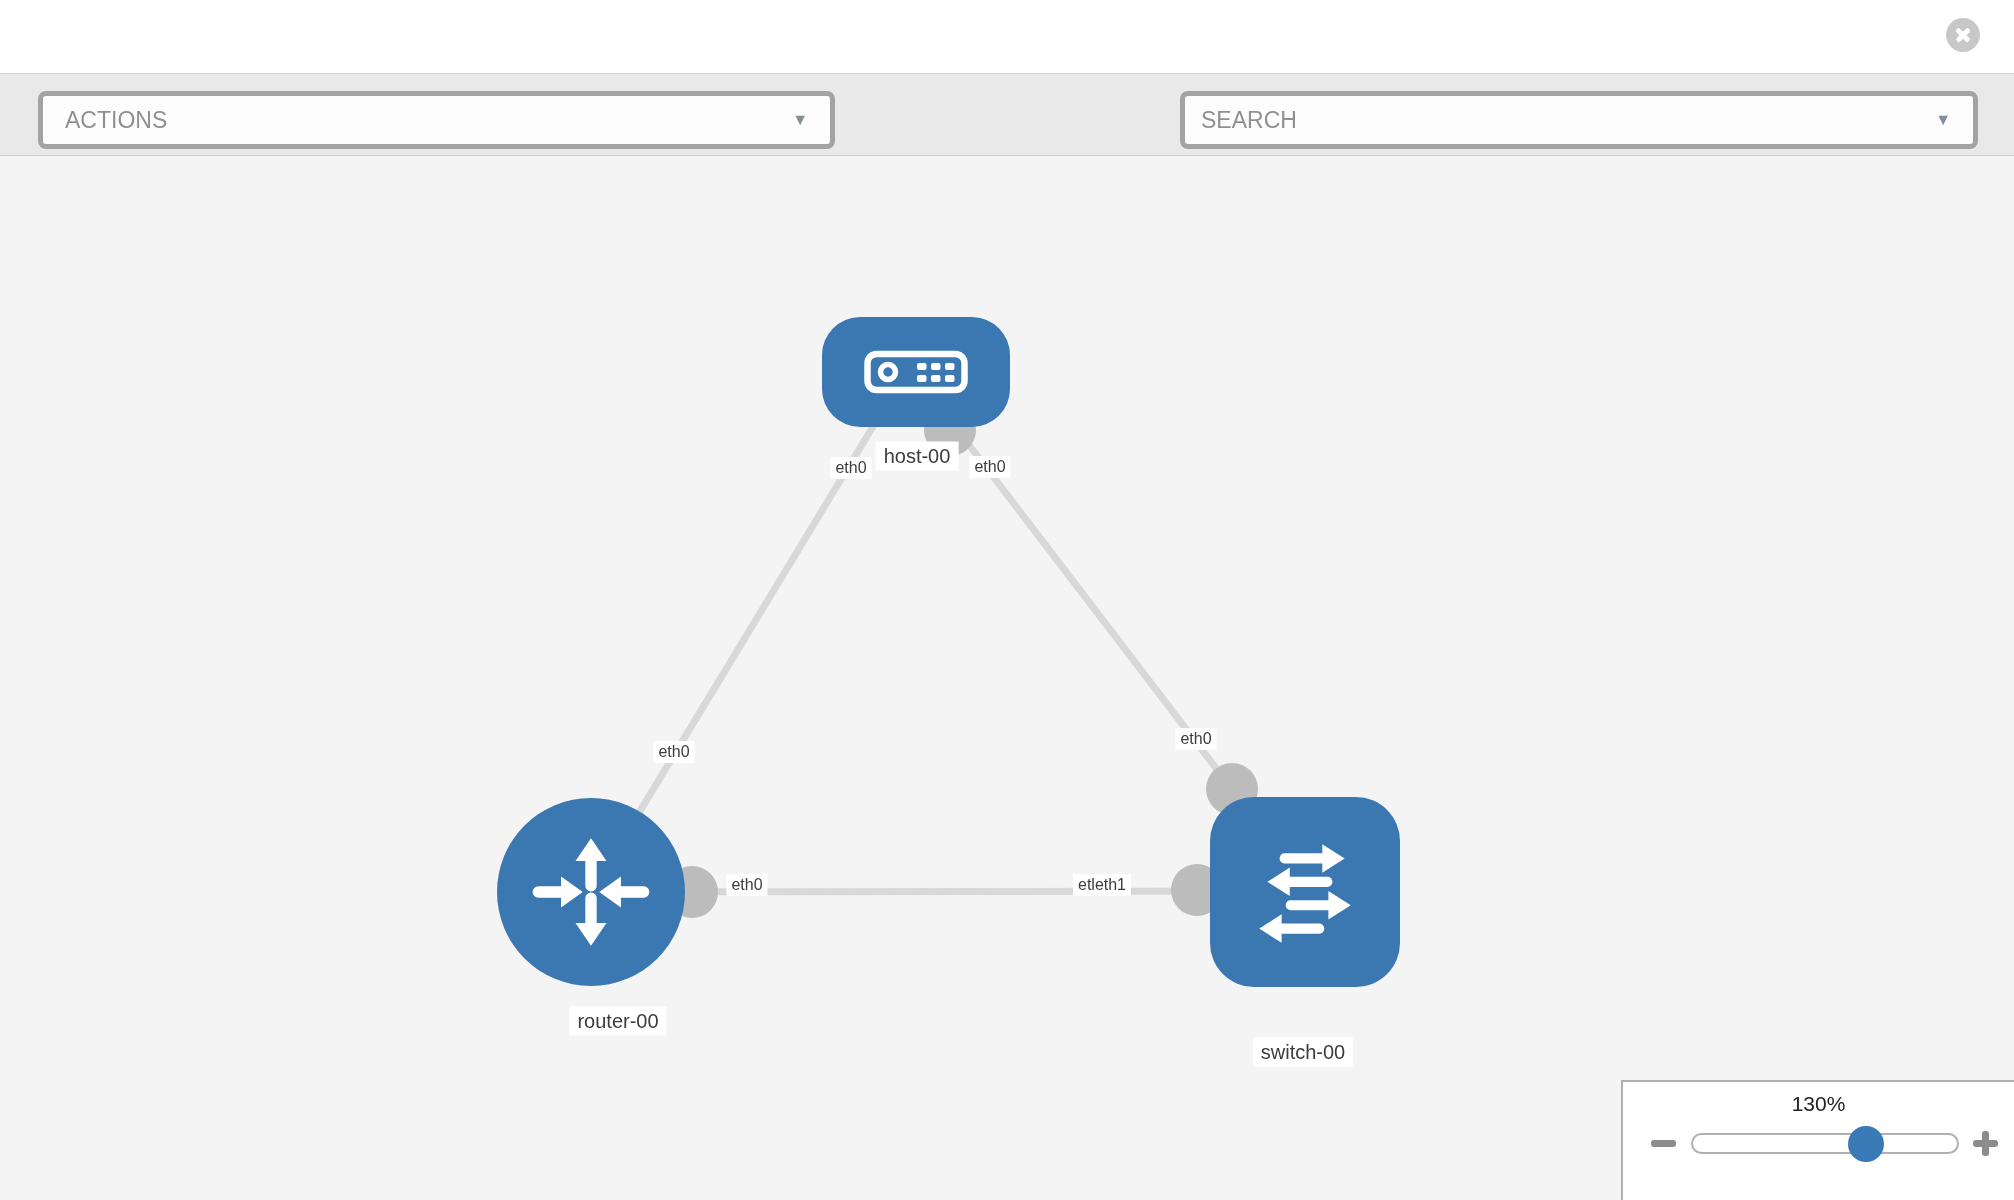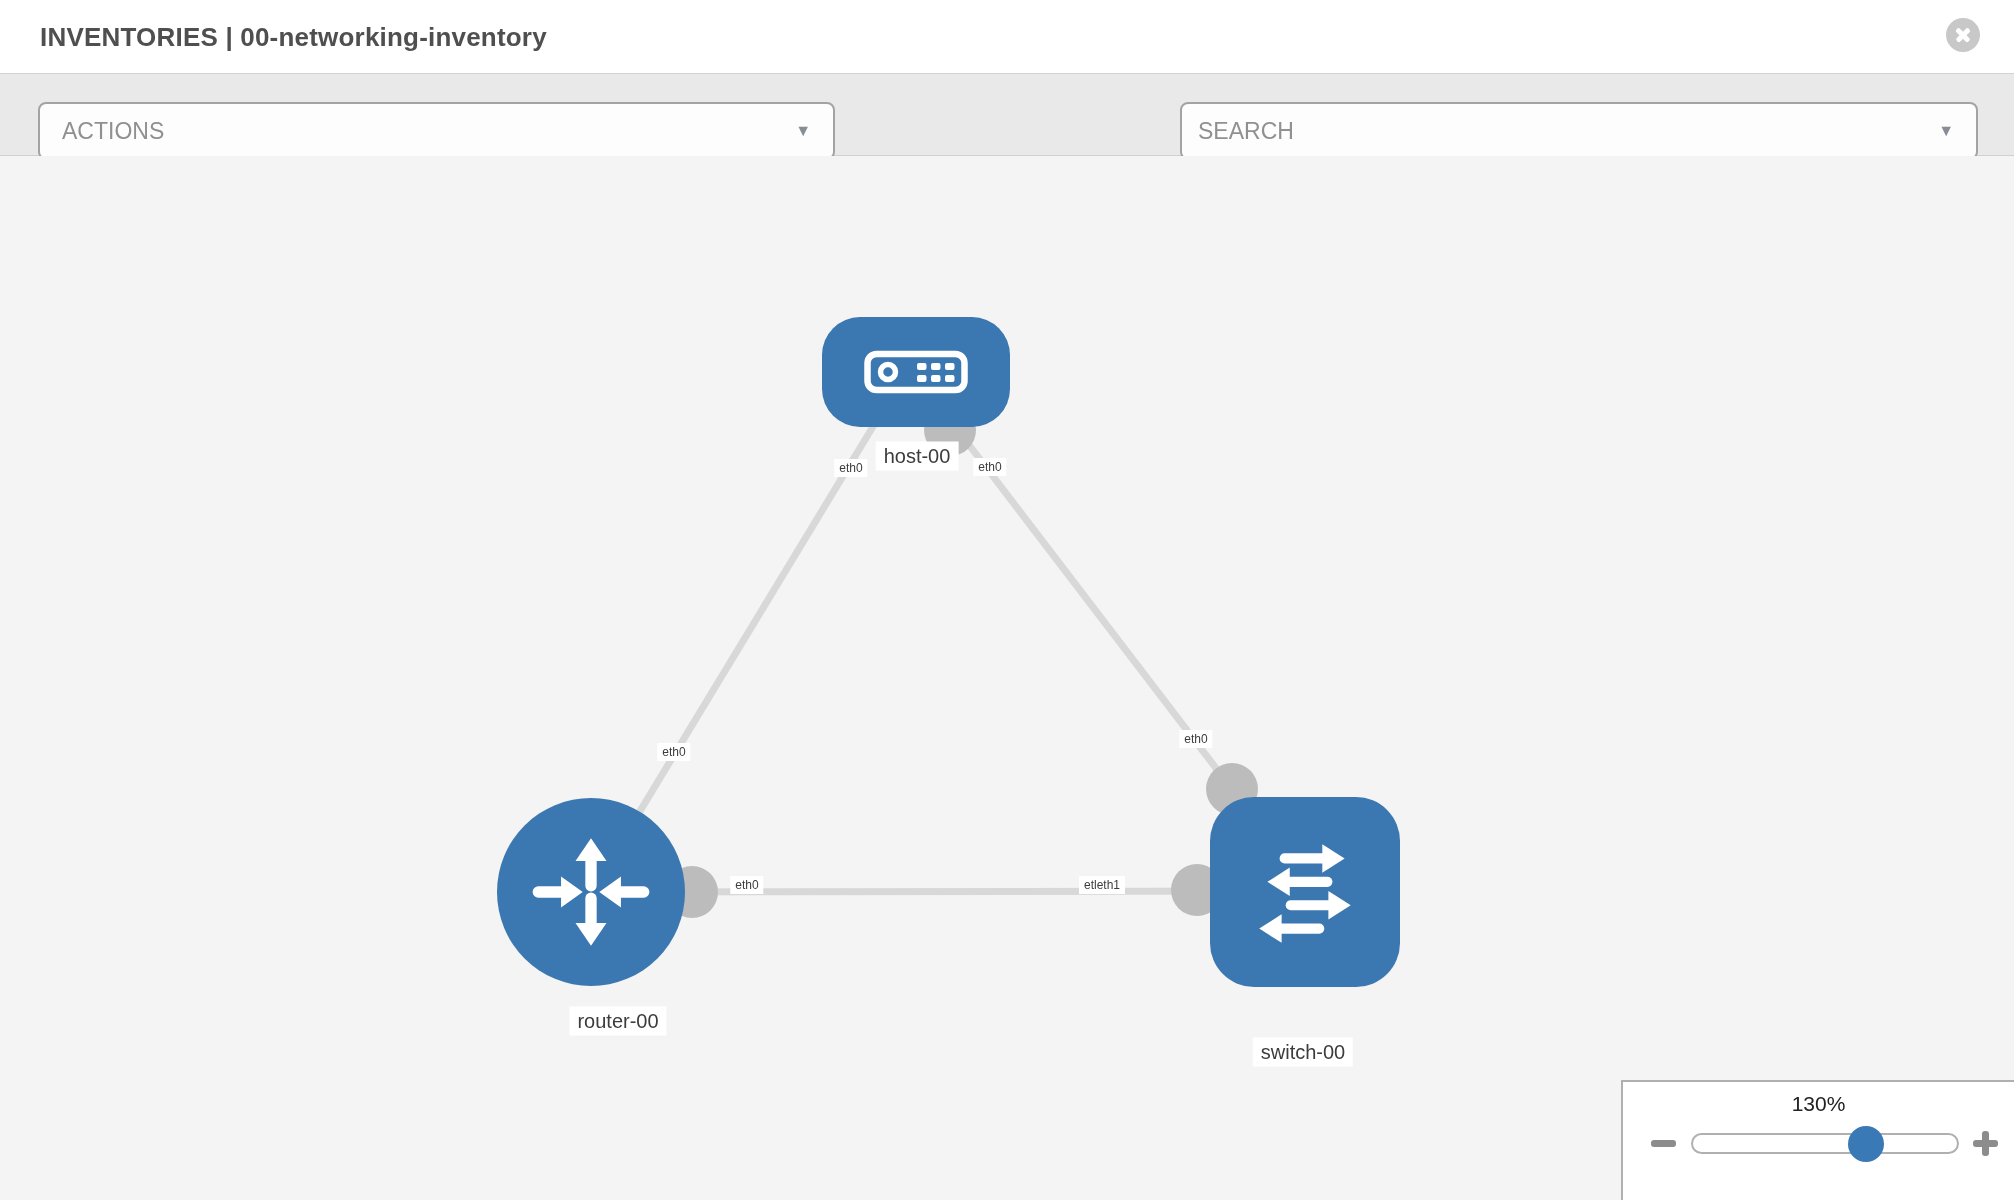--- a/index.html
+++ b/index.html
@@ -31,22 +31,22 @@
   .close-btn::before { transform: translate(-50%,-50%) rotate(45deg); }
   .close-btn::after  { transform: translate(-50%,-50%) rotate(-45deg); }
 
   
   .toolbar {
     position: absolute; top: 73px; left: 0; width: 2014px; height: 83px;
     background: #e9e9e9;
     border-top: 1px solid #d2d2d2; border-bottom: 1px solid #d0d0d0;
   }
   .dropdown {
-    position: absolute; top: 28px; height: 58px;
-    background: #fdfdfd; border: 2px solid #a3a3a3; border-radius: 8px;
+    position: absolute; top: 17px; height: 58px;
+    background: #fdfdfd; border: 5px solid #a3a3a3; border-radius: 8px;
     display: flex; align-items: center; justify-content: space-between;
     padding: 0 22px; font-size: 23px; color: #909090; cursor: pointer;
   }
   .dropdown .caret { font-size: 16px; color: #878d95; }
   .dd-actions { left: 38px;  width: 797px; }
   .dd-search  { left: 1180px; width: 798px; padding-left: 16px; }
   .tool-btn { position: absolute; cursor: pointer; }
   .tool-btn svg { display: block; }
 
   
@@ -59,21 +59,21 @@
   .node { position: absolute; background: #3b77b1; display: flex; align-items: center; justify-content: center; cursor: pointer; z-index: 2; }
   .node-host   { left: 822px;  top: 161px; width: 188px; height: 110px; border-radius: 38px; }
   .node-router { left: 497px;  top: 642px; width: 188px; height: 188px; border-radius: 50%; }
   .node-switch { left: 1210px; top: 641px; width: 190px; height: 190px; border-radius: 44px; }
 
   .graph-label {
     position: absolute; transform: translate(-50%,-50%);
     background: #ffffff; color: #3c3c3c; white-space: nowrap; z-index: 3;
   }
   .node-label { font-size: 20px; padding: 3px 8px; }
-  .if-label   { font-size: 12px; padding: 2px 5px; }
+  .if-label   { font-size: 16px; padding: 2px 5px; }
 
   
   .zoom-panel {
     position: absolute; left: 1621px; top: 1080px; width: 393px; height: 136px;
     background: #ffffff; border: 2px solid #b0b0b0; border-right: none; border-bottom: none;
     z-index: 5;
     padding-left: 32px;
   }
   .zoom-value {
     position: absolute; top: 10px; left: 0; width: 100%; text-align: center;
@@ -97,21 +97,20 @@
   .zoom-plus::before, .zoom-plus::after {
     content: ""; position: absolute; background: #8c8c8c; border-radius: 3px;
   }
   .zoom-plus::before { left: 0; top: 9px; width: 25px; height: 7px; }
   .zoom-plus::after  { left: 9px; top: 0; width: 7px; height: 25px; }
 </style>
 </head>
 <body>
 
 <div class="header">
-  <div class="page-title">INVENTORIES | 00-networking-inventory</div>
   <div class="close-btn"></div>
 </div>
 
 <div class="toolbar">
   <div class="dropdown dd-actions">
     <span>ACTIONS</span>
     <span class="caret">▼</span>
   </div>
 
   <div class="tool-btn" style="left:1049px; top:95px;">

